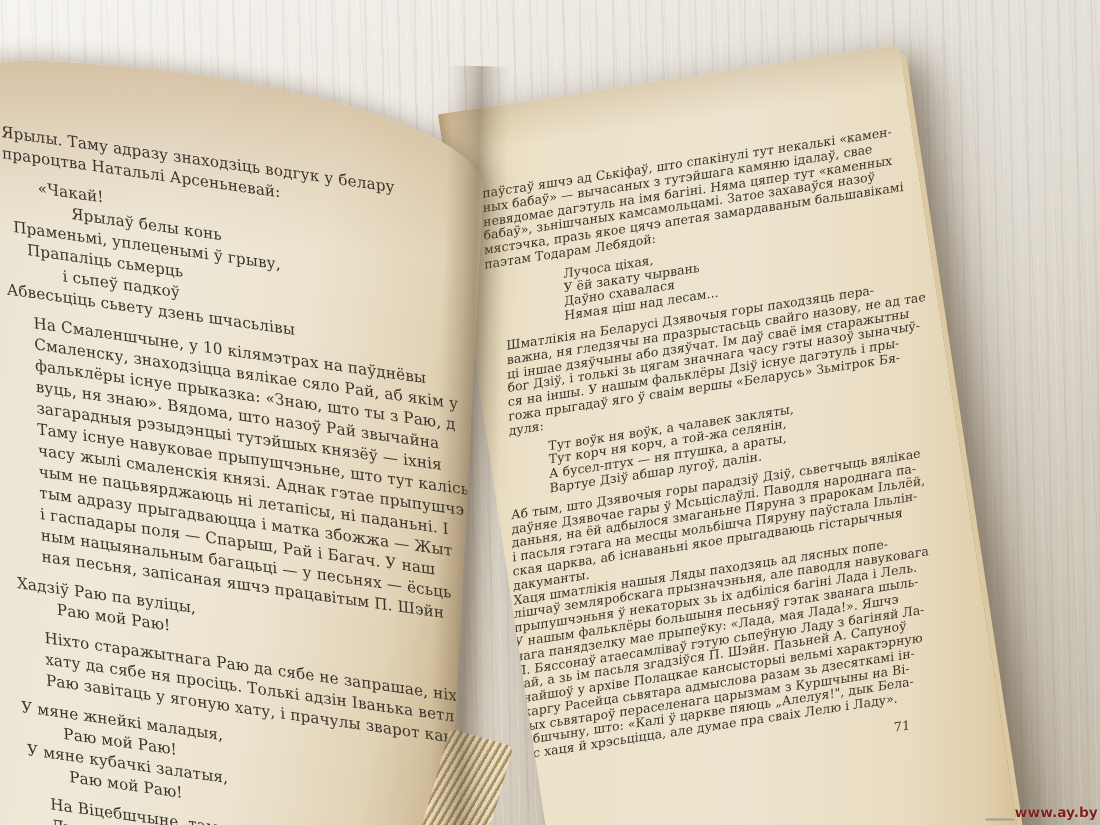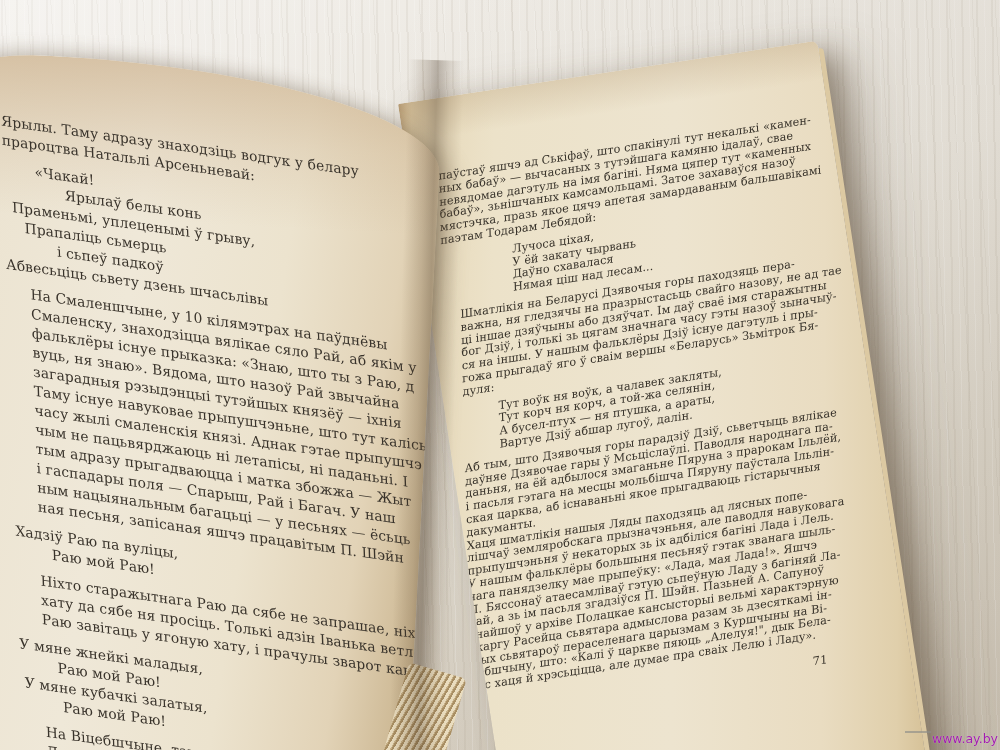--- a/index.html
+++ b/index.html
@@ -70,23 +70,23 @@
   .gutter{position:absolute;left:398px;top:60px;width:56px;height:730px;z-index:6;
     transform:rotate(1.6deg);pointer-events:none;
     background:linear-gradient(90deg, rgba(84,62,38,0) 0%, rgba(84,62,38,0.20) 34%,
                rgba(58,40,22,0.30) 52%, rgba(84,62,38,0.12) 76%, rgba(84,62,38,0) 100%);}
   .stack{position:absolute;left:390px;top:668px;width:60px;height:130px;z-index:5;
     transform:rotate(16deg);border-radius:6px;
     background:repeating-linear-gradient(104deg,#ead d00 0, #eaddbf 0 3px,#c6b astuff 0);
     background:repeating-linear-gradient(104deg,#eaddbf 0 3px,#c8b289 3px 4px,#a98f64 4px 6px);}
 
   
-  .watermark{position:absolute;right:2px;bottom:4px;z-index:10;display:flex;align-items:flex-start;
-    font-family:"DejaVu Sans","Liberation Sans",sans-serif;font-size:12.5px;color:#a21caf;
-    text-shadow:0 0 1px rgba(255,255,255,0.6);}
+  .watermark{position:absolute;right:2px;bottom:4px;z-index:10;display:flex;align-items:flex-end;
+    font-family:"DejaVu Sans","Liberation Sans",sans-serif;font-size:12.5px;color:#7f1d1d;
+    text-shadow:0 0 1px rgba(255,255,255,0.6);font-weight:bold;}
   .wm-line{width:26px;height:2px;background:rgba(142,141,137,0.65);margin-right:1px;}
 </style>
 </head>
 <body>
 
 <div class="scene">
   <div class="wood"></div>
 
   <div class="page-right">
     <div class="rp-text">

